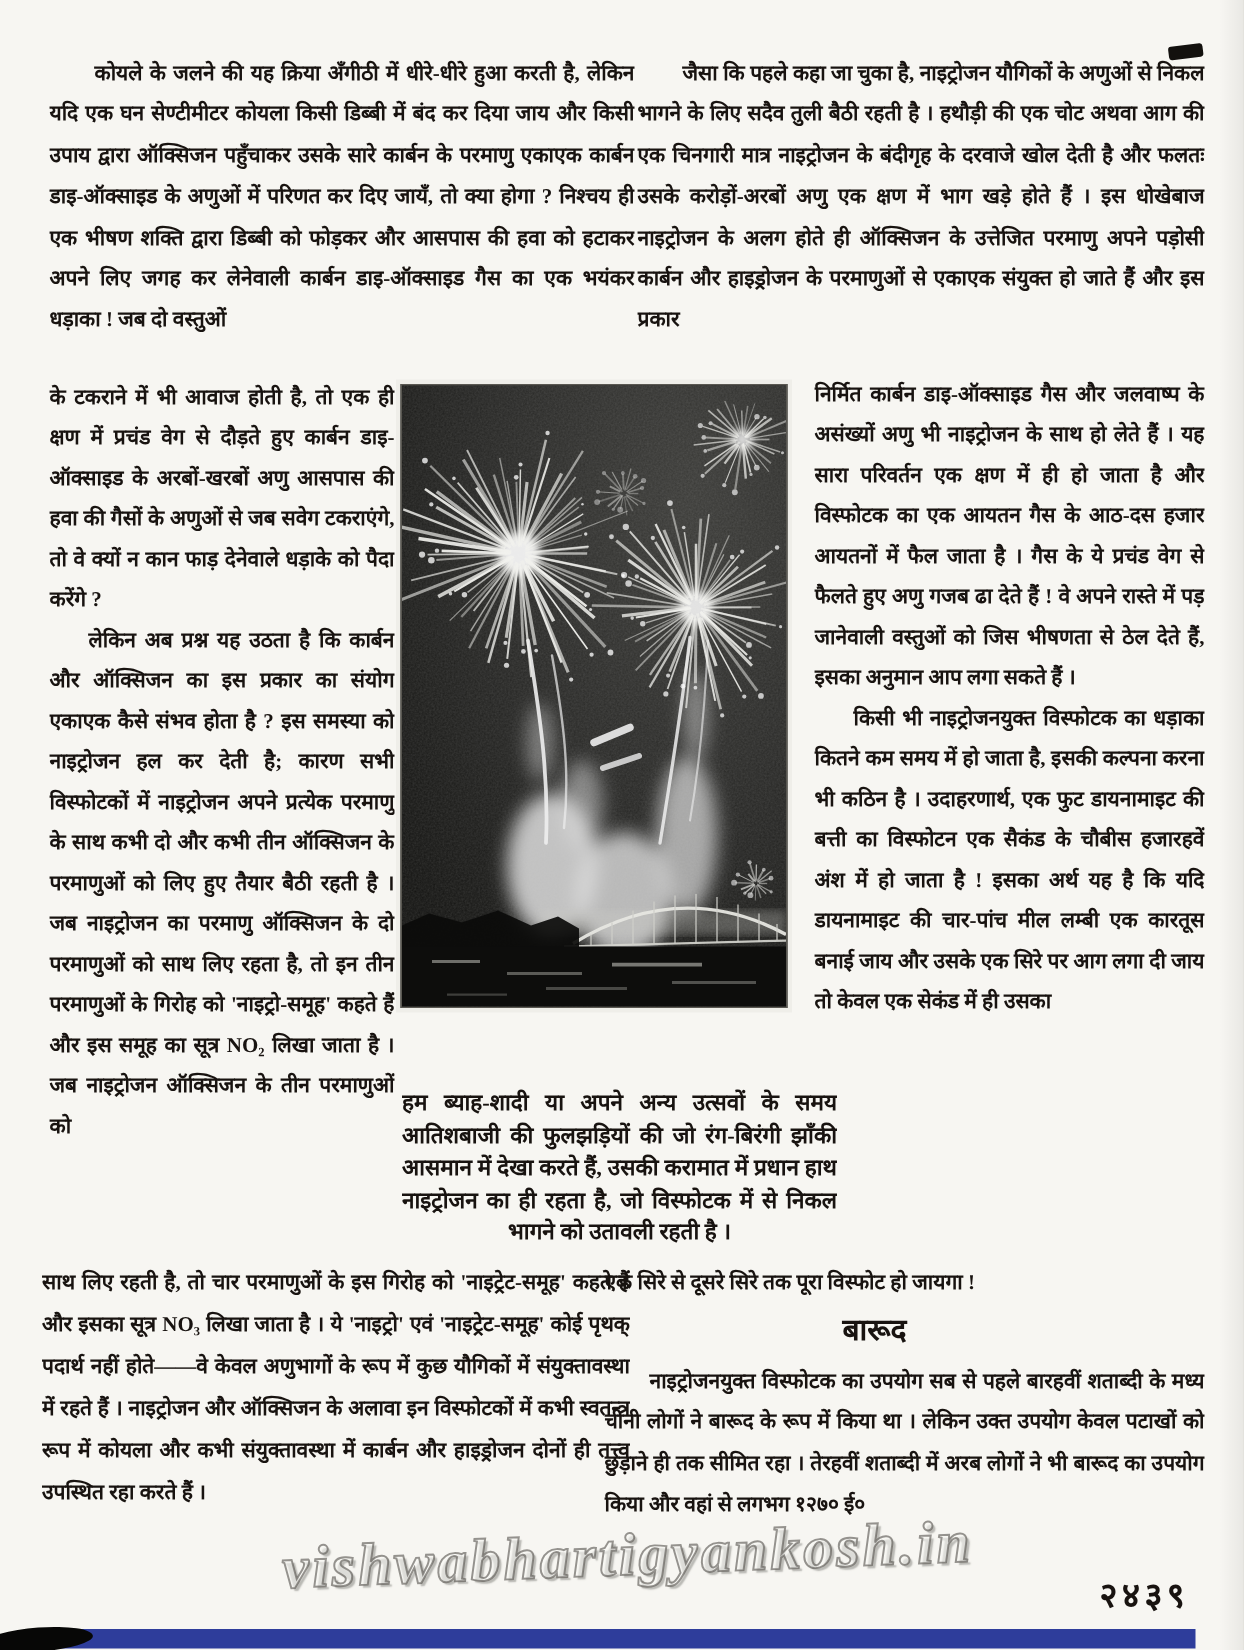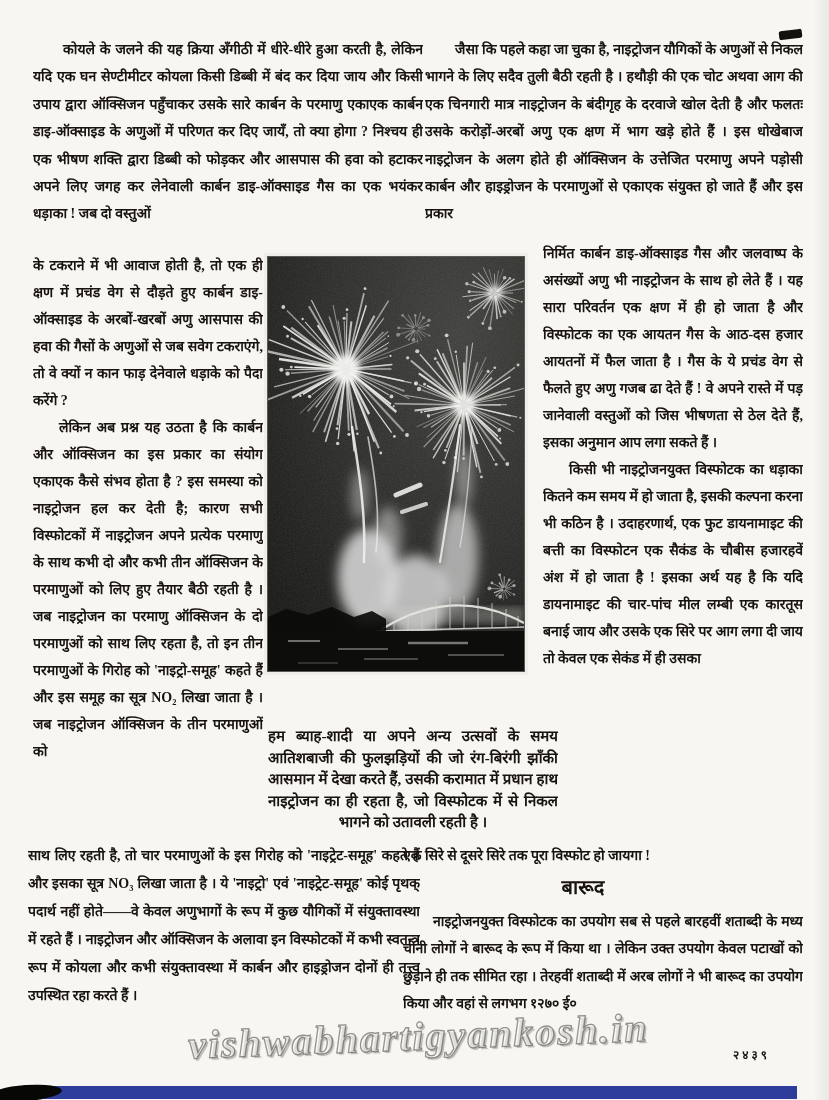--- a/index.html
+++ b/index.html
@@ -24,21 +24,21 @@
     font-size:14px;
     line-height:27px;
     overflow:hidden;
   }
   .tblock p{margin:0;}
   .indent{text-indent:30px;}
   .indent2{text-indent:26px;}
   #left-top   {left:33px;  top:36px;  width:390px; height:222px; line-height:27.4px;}
   #right-top  {left:425px; top:36px;  width:378px; height:222px; line-height:27.4px;}
   #left-nar   {left:33px;  top:252px; width:230px; height:596px;}
-  #right-nar  {left:543px; top:240px; width:260px; height:624px;}
+  #right-nar  {left:543px; top:250px; width:260px; height:624px;}
   #left-bot   {left:28px;  top:842px; width:392px; height:198px; line-height:28px;}
   #right-line {left:403px; top:842px; width:380px; height:30px; text-align:left;}
   #sec-head   {left:403px; top:874px; width:360px; height:30px; text-align:center; font-size:20px;}
   #right-bot  {left:403px; top:908px; width:400px; height:140px; line-height:27.4px;}
   .photo{
     position:absolute; left:267px; top:256px; width:256px; height:414px;
     background:#1c1c1a;
     border:1px solid #5a5852;
     box-shadow:0 0 0 3px #efeee9;
   }
@@ -47,21 +47,21 @@
     left:268px; top:686px; width:290px; height:134px;
     font-size:15px; line-height:21.5px;
     text-align:justify; text-align-last:center;margin-top:40px;
   }
   #footer-title{
     position:absolute; left:33px; top:1050px; width:420px;
     font-size:16.5px; white-space:nowrap;
   }
   #page-num{
     position:absolute; left:733px; top:1046px;
-    font-size:12px; letter-spacing:3px;
+    font-size:23px; letter-spacing:3px;
   }
   #watermark{
     position:absolute; left:188px; top:1012px; width:500px;
     font-size:40px; font-style:italic; font-weight:bold;
     letter-spacing:2px;
     color:rgba(250,249,245,0.55);
     -webkit-text-stroke:1.3px rgba(95,92,88,0.65);
     text-shadow:2px 2px 1px rgba(70,68,64,0.35);
     transform:rotate(-2.2deg);
     white-space:nowrap;

